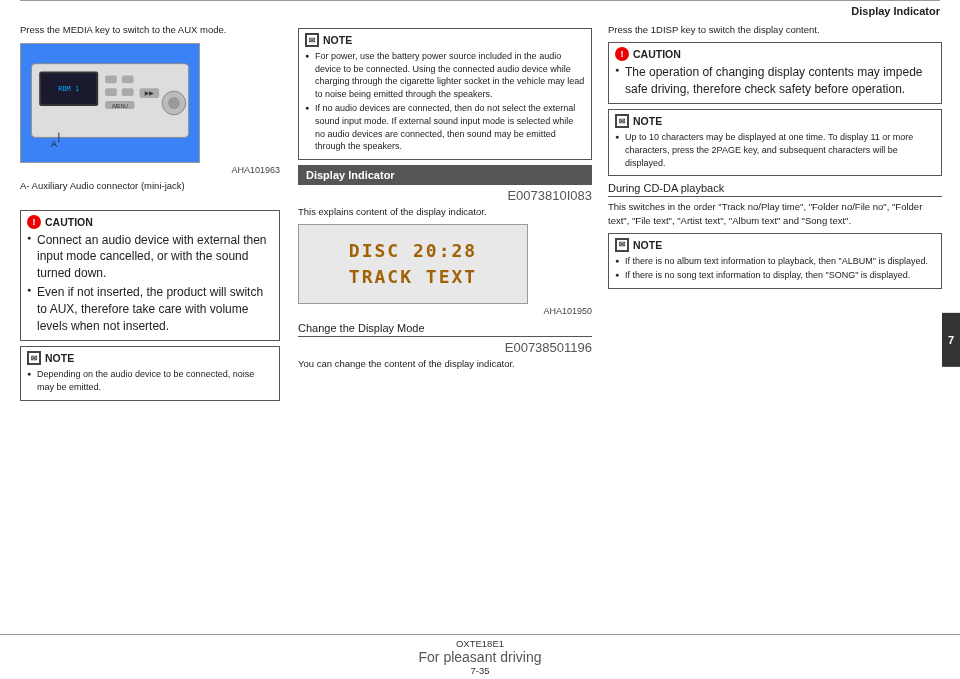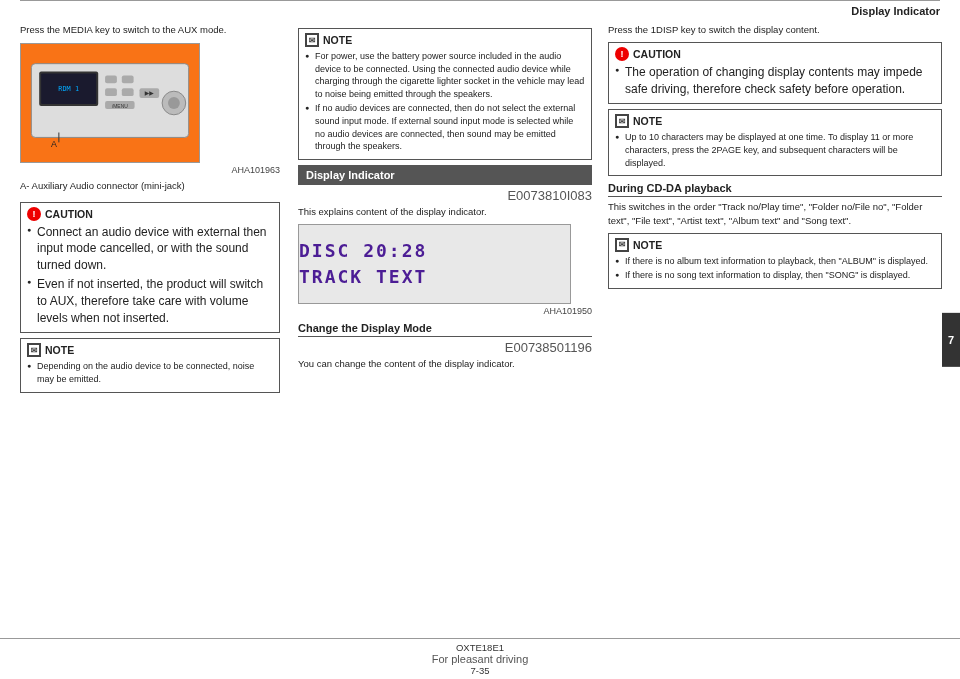--- a/index.html
+++ b/index.html
@@ -78,21 +78,21 @@
 
     p {
       font-size: 9.5px;
       line-height: 1.45;
       color: #222;
       margin-bottom: 4px;
     }
 
     .section-image {
       border: 1px solid #999;
-      background: #f97316;
+      background: #3b82f6;
       width: 180px;
       height: 120px;
       margin: 6px 0 2px 0;
       position: relative;
       display: flex;
       align-items: center;
       justify-content: center;
       overflow: hidden;
     }
 
@@ -104,21 +104,21 @@
     .image-label {
       font-size: 9px;
       color: #444;
       text-align: right;
       margin-bottom: 4px;
     }
 
     .caption {
       font-size: 9.5px;
       color: #222;
-      margin-bottom: 9px;
+      margin-bottom: 17px;
     }
 
     
     .caution-box {
       border: 1px solid #555;
       margin: 5px 0;
       padding: 4px 6px;
     }
 
     .caution-title {
@@ -233,57 +233,58 @@
       font-size: 13px;
       color: #555;
       text-align: right;
       margin-bottom: 2px;
     }
 
     
     .display-image {
       border: 1px solid #999;
       background: #e8e8e8;
-      width: 273px;
+      width: 230px;
       height: 80px;
       margin: 5px 0 2px 0;
       display: flex;
+      align-items: center;
       justify-content: center;
       font-family: monospace;
       font-size: 18px;
       font-weight: bold;
-      color: #4c1d95;
+      color: #a16207;
       letter-spacing: 2px;
       line-height: 1.4;
       flex-direction: column;
     }
 
     .section-title-underline {
       font-size: 11px;
-      font-weight: bold;
+      font-weight: normal;
       color: #222;
       border-bottom: 1px solid #555;
       margin: 6px 0 3px 0;
       padding-bottom: 2px;
     }
 
     .page-footer {
       display: flex;
       justify-content: space-between;
       align-items: center;
       padding: 3px 20px;
       border-top: 1px solid #999;
       font-size: 9.5px;
       color: #333;
       margin-top: auto;
       flex-direction: column;
     }
 
     .footer-center {
-      font-size: 11px;
+      font-size: 14px;
       color: #555;
     }
   </style>
 </head>
 <body>
 
 <div class="page-container">
 
   <div class="top-rule"></div>
   <div class="page-header">

